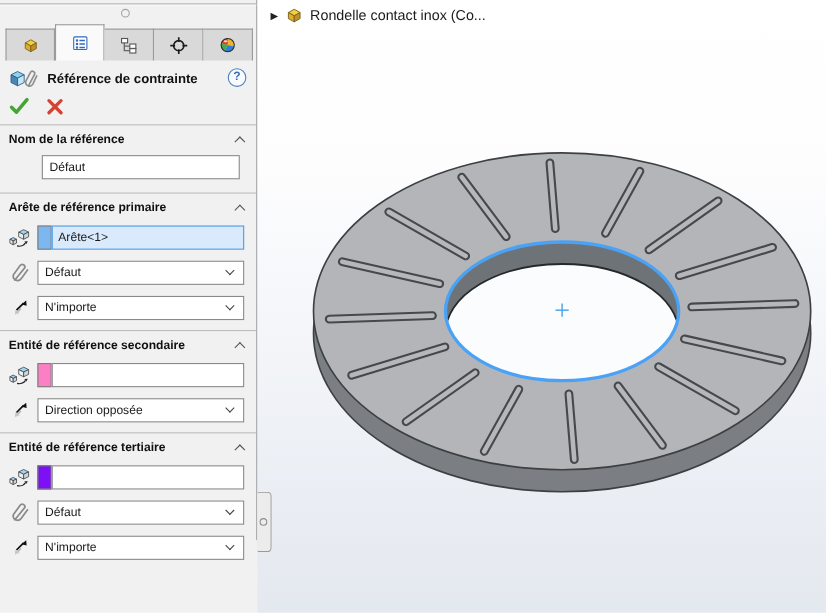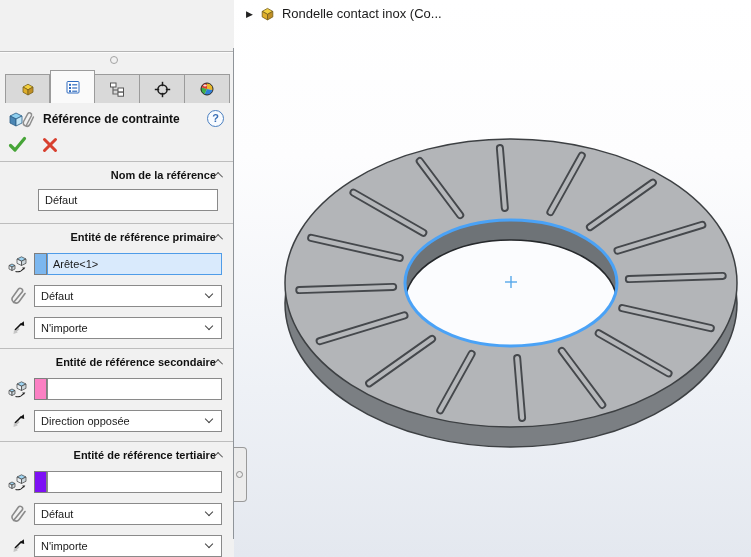--- a/index.html
+++ b/index.html
@@ -1,39 +1,39 @@
 <!DOCTYPE html>
 <html><head>
 <meta charset="utf-8">
 <style>
   * { margin:0; padding:0; box-sizing:border-box; }
   html,body { width:751px; height:557px; overflow:hidden; font-family:"Liberation Sans", sans-serif; }
   .app { position:relative; width:751px; height:557px; background:#f1f1f1; }
 
   
   .panel { position:absolute; left:0; top:0; width:234px; height:491px;
-           background:#f1f1f1; border-right:1px solid #8f9499; font-size:11px; color:#1a1a1a;margin-top:48px; }
+           background:#f1f1f1; border-right:1px solid #8f9499; font-size:11px; color:#1a1a1a; }
   .top-strip { position:relative; height:22px; }
   .top-strip .groove { position:absolute; left:0; right:0; top:3px; height:1px; background:#b4b4b4; box-shadow:0 1px 0 #fbfbfb; }
   .top-strip .grip-circle { position:absolute; left:110px; top:8px; width:8px; height:8px; border:1px solid #a3a3a3; border-radius:50%; }
 
   .tabbar { display:flex; align-items:flex-end; height:33px; padding-left:5px; }
   .tab { width:45px; height:29px; background:#d9d9d9; border:1px solid #9b9b9b; border-bottom:none;
          display:flex; align-items:center; justify-content:center; }
   .tab + .tab { border-left:none; }
   .tab.active { background:#fafafa; height:33px; border-left:1px solid #9b9b9b; }
 
   .pm-header { display:flex; align-items:center; padding:5px 9px 2px 8px; height:28px; }
   .pm-title { flex:1; margin-left:8px; font-size:12px; font-weight:bold; color:#111; }
   .help-btn { width:17px; height:17px; border:1px solid #4a7fc0; border-radius:50%; color:#3a6fb5;
               font-size:11px; font-weight:bold; text-align:center; line-height:15px; background:#f8fbff; }
   .pm-actions { display:flex; gap:15px; padding:4px 0 7px 8px; height:30px; align-items:center; }
   .sep { height:1px; background:#bdbdbd; }
 
-  .section-header { display:flex; justify-content:flex-end; align-items:center;
+  .section-header { display:flex; justify-content:space-between; align-items:center;
                     padding:7px 10px 3px 8px; font-weight:bold; font-size:11px; color:#111; cursor:default; }
   .chev-up { width:7px; height:7px; border-left:1.5px solid #555; border-top:1.5px solid #555;
              transform:rotate(45deg) translateY(2px); }
   .chev-down { width:6px; height:6px; border-right:1.4px solid #444; border-bottom:1.4px solid #444;
                transform:rotate(45deg); margin-right:9px; margin-top:-3px; }
 
   .name-input { margin:5px 15px 12px 38px; height:22px; background:#fff; border:1px solid #8a8a8a;
                 line-height:20px; padding-left:6px; font-size:11px; }
 
   .row { display:flex; align-items:center; margin:6px 11px 9px 2px; height:23px; }
@@ -146,21 +146,21 @@
         <span>Nom de la référence</span>
         <span class="chev-up"></span>
       </div>
       <div class="name-input">Défaut</div>
     </div>
 
     <div class="sep"></div>
 
     <div class="section">
       <div class="section-header">
-        <span>Entité de référence primaire</span>
+        <span>Arête de référence primaire</span>
         <span class="chev-up"></span>
       </div>
       <div class="row">
         <span class="row-icon">
           <svg width="23" height="20" viewBox="0 0 23 20">
             <polygon points="10,5 14.5,2.8 19,5 14.5,7.2" fill="#9fd4f2" stroke="#3c3c3c" stroke-width="0.7"></polygon>
             <polygon points="10,5 14.5,7.2 14.5,11.5 10,9.3" fill="#e9eff3" stroke="#3c3c3c" stroke-width="0.7"></polygon>
             <polygon points="14.5,7.2 19,5 19,9.3 14.5,11.5" fill="#ccd6db" stroke="#3c3c3c" stroke-width="0.7"></polygon>
             <polygon points="2,11.5 5,10 8,11.5 5,13" fill="#9fd4f2" stroke="#3c3c3c" stroke-width="0.7"></polygon>
             <polygon points="2,11.5 5,13 5,16.5 2,15" fill="#e9eff3" stroke="#3c3c3c" stroke-width="0.7"></polygon>

